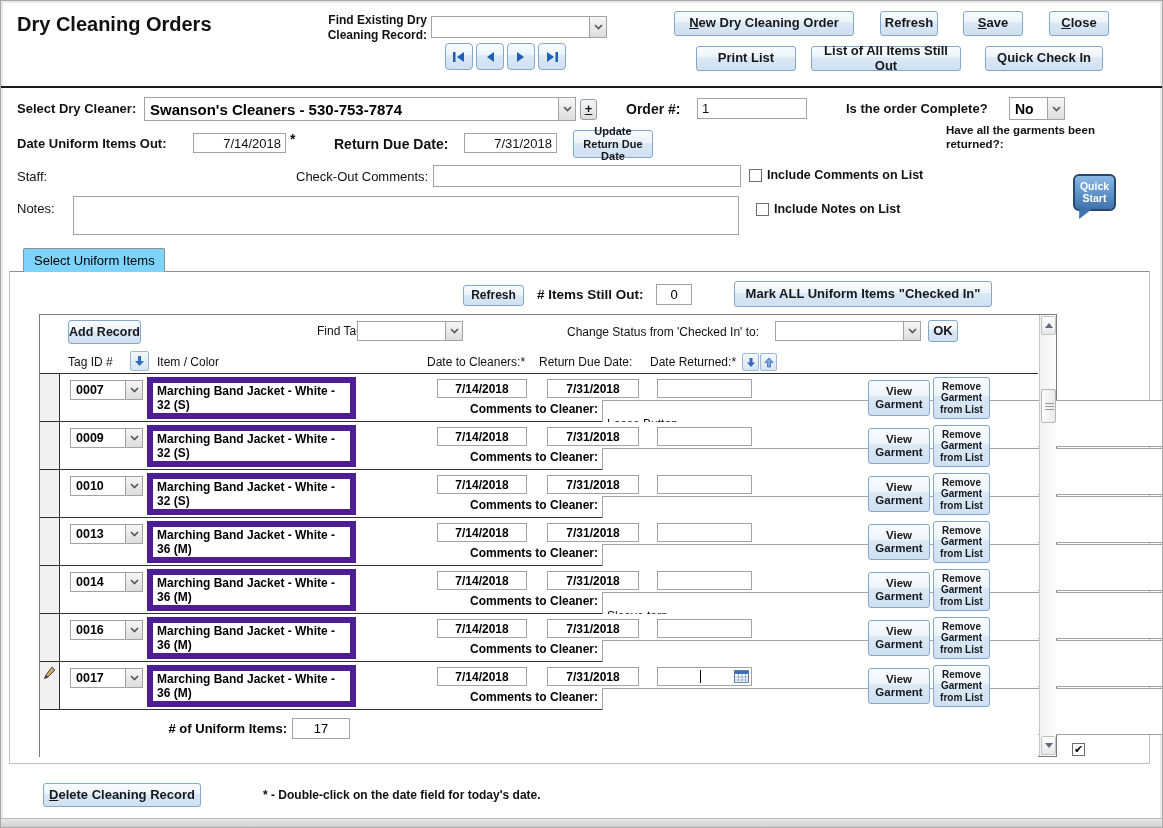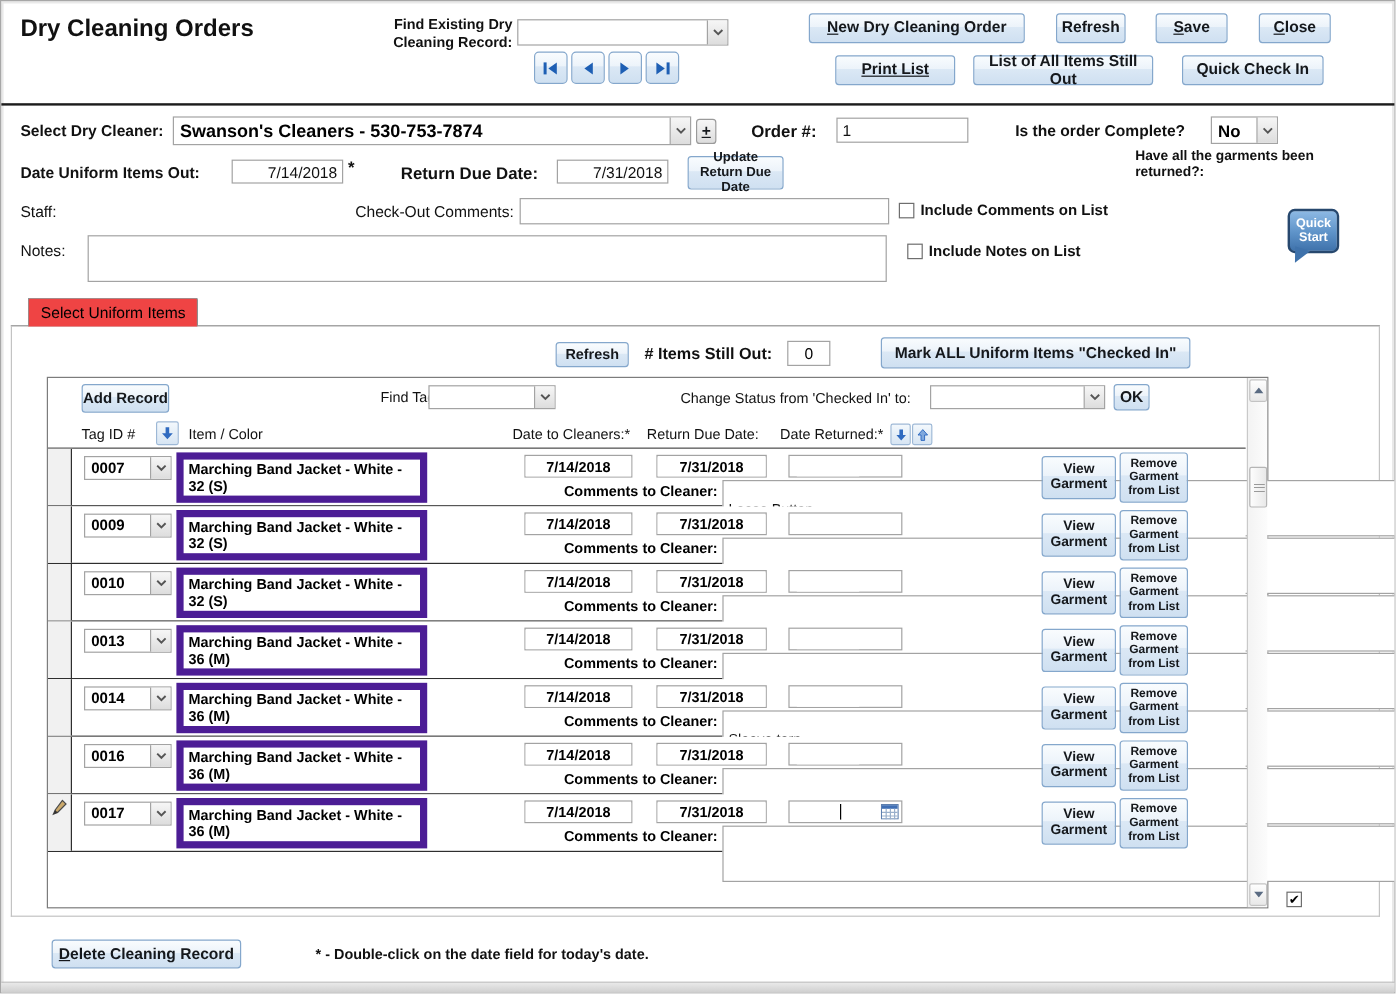--- a/index.html
+++ b/index.html
@@ -50,21 +50,21 @@
     border:2px solid #27486e;
     background:linear-gradient(180deg,#8db9e4 0%,#5d92c8 55%,#3f72ab 100%);
     color:#fff; font-size:10.5px; font-weight:700; text-align:center;
     display:flex; align-items:center; justify-content:center; line-height:1.1;
   }
   #qs-tail { left:1076px; top:206px; width:0; height:0;
     border-left:4px solid transparent; border-right:9px solid transparent;
     border-top:13px solid #3f72ab; transform:rotate(18deg); }
 
   
-  #tab-box { left:22px; top:247px; width:142px; height:24px; background:#ef4444;
+  #tab-box { left:22px; top:247px; width:142px; height:24px; background:#7dd3fc;
     border:1px solid #8f8f8f; border-bottom:none; border-radius:2px 2px 0 0;
     display:flex; align-items:center; padding-left:10px; font-size:13px; }
   #tab-content { left:8px; top:270px; width:1141px; height:493px;
     border:1px solid #c3c3c3; border-top:1px solid #8f8f8f; background:#fff; }
 
   
   #grid { left:38px; top:313px; width:1018px; height:443px; border:1px solid #7c7c7c; background:#fff; }
   #grid .hdr-divider { position:absolute; left:0; top:58px; width:998px; height:1px; background:#2e2e2e; }
   .colhead { position:absolute; font-size:12px; color:#111; white-space:nowrap; }
   .sortbtn { position:absolute; width:19px; height:20px; border:1px solid #9db8d6; border-radius:2px;
@@ -151,21 +151,21 @@
     <svg width="14" height="12">
         <path d="M2 1 L9 6 L2 11 Z" fill="#1e5fb4"></path>
         <rect x="10.5" y="1" width="2.5" height="10" fill="#1e5fb4"></rect>
       </svg>
   </div>
 
   <div class="abs btn" style="left:673px; top:10px; width:180px; height:25px;"><u>N</u>ew Dry Cleaning Order</div>
   <div class="abs btn" style="left:879px; top:10px; width:58px; height:25px;">Refresh</div>
   <div class="abs btn" style="left:962px; top:10px; width:60px; height:25px;"><u>S</u>ave</div>
   <div class="abs btn" style="left:1048px; top:10px; width:60px; height:25px;"><u>C</u>lose</div>
-  <div class="abs btn" style="left:695px; top:45px; width:100px; height:25px;text-decoration:underline;">Print List</div>
+  <div class="abs btn" style="left:695px; top:45px; width:100px; height:25px;">Print List</div>
   <div class="abs btn" style="left:810px; top:45px; width:150px; height:25px;">List of All Items Still Out</div>
   <div class="abs btn" style="left:984px; top:45px; width:118px; height:25px;">Quick Check In</div>
 
   <div class="abs" id="hr-sep"></div>
 
   <div class="abs lbl b" style="left:16px; top:100px;">Select Dry Cleaner:</div>
   <div class="abs combo" style="left:143px; top:96px; width:432px; height:24px;">
     <span class="txt" style="font-weight:700; font-size:15px;">Swanson's Cleaners - 530-753-7874</span>
     <span class="dd-btn">
       <svg width="9" height="6">
@@ -492,20 +492,24 @@
         </svg>
       </span>
     </div>
     <div class="c-label">Comments to Cleaner:</div>
     <input class="field c-input" value="" style="">
     <div class="btn rowbtn viewg">View Garment</div>
     <div class="btn rowbtn removeg">Remove Garment from List</div>
   </div>
 </div>
 
+    <div id="grid-footer">
+      <div id="count-label"># of Uniform Items:</div>
+      <div id="count-box">17</div>
+    </div>
 
     <div id="vscroll">
       <div class="sb-arrow" style="top:1px;">
         <svg width="8" height="5">
             <path d="M4 0 L8 5 L0 5 Z" fill="#5a6b82"></path>
           </svg>
       </div>
       <div id="sb-thumb"></div>
       <div class="sb-arrow" style="bottom:1px;">
         <svg width="8" height="5">

